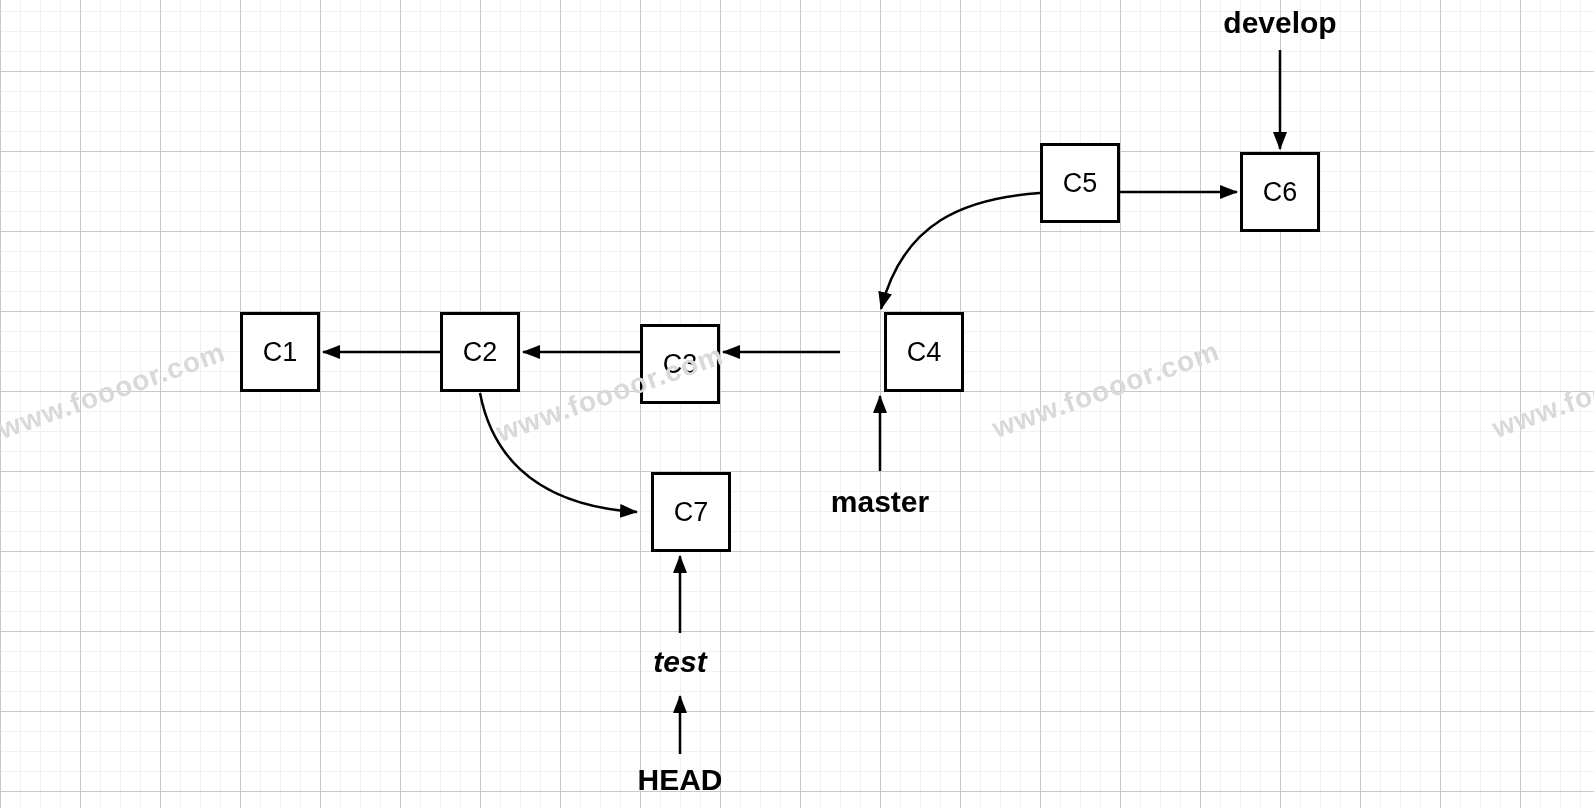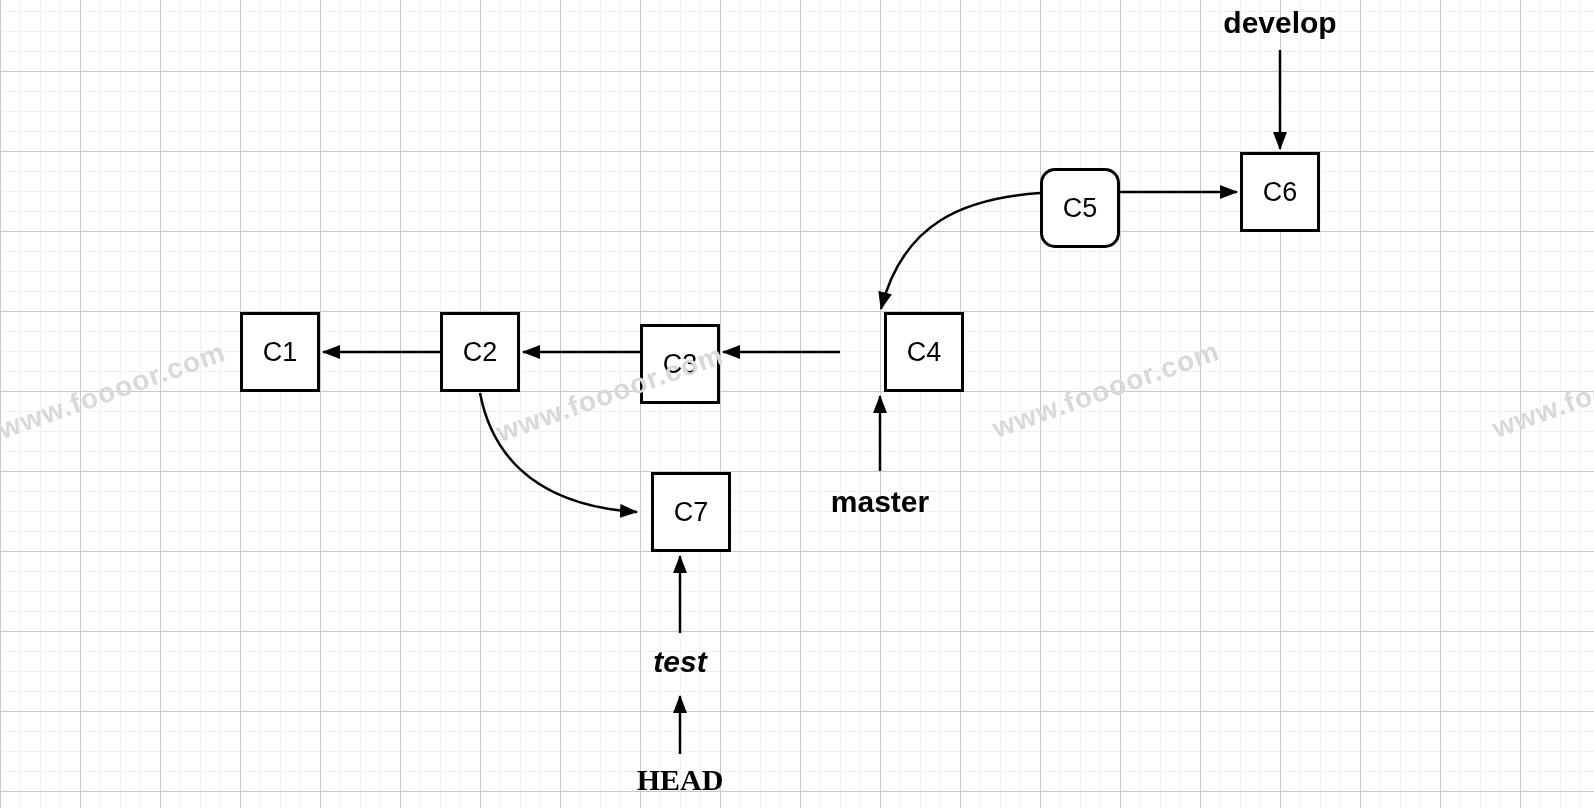--- a/index.html
+++ b/index.html
@@ -99,35 +99,35 @@
       </div>
       <div class="node" style="left: 440px; top: 312px; justify-content: center;">
         <span>C2</span>
       </div>
       <div class="node" style="left: 640px; top: 312px; margin-top: 12px;">
         <span>C3</span>
       </div>
       <div class="node" style="left: 840px; top: 312px; margin-left: 44px;">
         <span>C4</span>
       </div>
-      <div class="node" style="left: 1040px; top: 168px; border-radius: 15px;">
+      <div class="node" style="left: 1040px; top: 143px;">
         <span>C5</span>
       </div>
       <div class="node" style="left: 1240px; top: 152px;">
         <span>C6</span>
       </div>
       <div class="node" style="left: 640px; top: 472px; margin-left: 11px;">
         <span>C7</span>
       </div>
     </div>
   <div id="labels">
       <div class="branch-label" style="left: 1280px; top: 8px;">develop</div>
       <div class="branch-label" style="left: 880px; top: 487px;">master</div>
       <div class="branch-label" style="left: 680px; top: 647px; font-style: italic;">test</div>
-      <div class="branch-label" style="left: 680px; top: 765px; font-family: Liberation Serif, serif;">HEAD</div>
+      <div class="branch-label" style="left: 680px; top: 765px;">HEAD</div>
     </div>
   <div id="watermarks">
       <div class="watermark" style="left: 112px; top: 391px; color: rgb(217, 217, 217); transform: translate(-50%, -50%) rotate(-19.5deg);">www.foooor.com</div>
       <div class="watermark" style="left: 610px; top: 394px; color: rgb(217, 217, 217); transform: translate(-50%, -50%) rotate(-19.5deg);">www.foooor.com</div>
       <div class="watermark" style="left: 1106px; top: 390px; color: rgb(217, 217, 217); transform: translate(-50%, -50%) rotate(-19.5deg);">www.foooor.com</div>
       <div class="watermark" style="left: 1606px; top: 390px; color: rgb(217, 217, 217); transform: translate(-50%, -50%) rotate(-19.5deg);">www.foooor.com</div>
     </div>
 
 </div>
 

